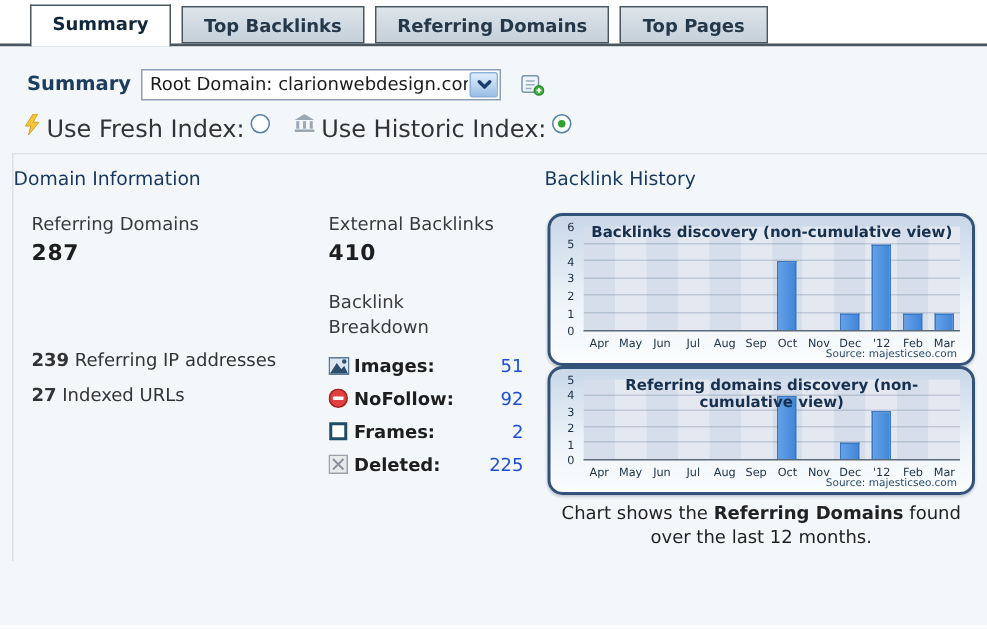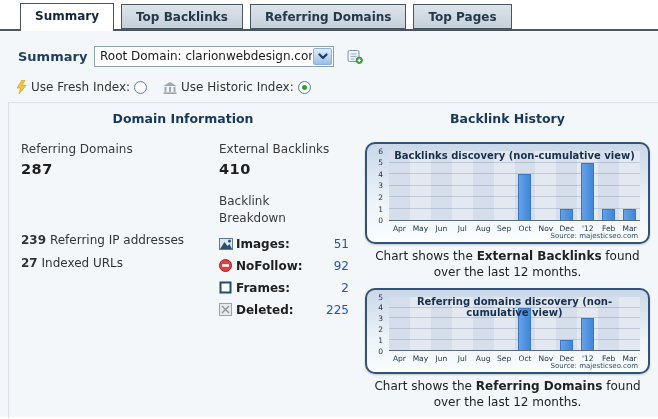--- a/index.html
+++ b/index.html
@@ -14,30 +14,30 @@
   
   .content{background:#f4f7fa;height:386px;box-sizing:border-box;padding-top:10px;}
   .controls-row{display:flex;align-items:center;margin:4px 0 9px 18px;height:22px;}
   .summary-label{font-weight:bold;color:#1d3c5e;font-size:13px;width:60px;}
   .select{margin-left:16px;width:240px;height:21px;background:#fff;border:1px solid #8aa0b8;
           display:flex;align-items:center;cursor:pointer;box-sizing:border-box;}
   .select-value{flex:1;padding-left:5px;font-size:12px;color:#1a1a1a;white-space:nowrap;overflow:hidden;}
   .select-btn{width:19px;height:17px;margin:1px;border-radius:2px;display:flex;align-items:center;
               justify-content:center;background:linear-gradient(#dfeefe,#9cbfe6);border:1px solid #8db0d8;box-sizing:border-box;}
   .report-btn{margin-left:13px;cursor:pointer;display:flex;align-items:center;}
-  .index-row{display:flex;align-items:flex-end;margin-left:16px;font-size:12px;color:#333;height:18px;}
+  .index-row{display:flex;align-items:flex-start;margin-left:16px;font-size:16px;color:#333;height:18px;}
   .index-row .ic{display:flex;align-items:center;margin-right:4px;}
   .radio{width:13px;height:13px;border-radius:50%;border:1px solid #5580a8;box-sizing:border-box;
          background:radial-gradient(#ffffff 55%,#dde8f2);position:relative;margin:0 16px 0 4px;cursor:pointer;flex:none;}
   .radio.checked::after{content:"";position:absolute;left:3px;top:3px;width:5px;height:5px;border-radius:50%;background:#2da02d;}
   
   .cols{display:flex;margin:8px 0 0 8px;border-top:1px solid #dde3e9;border-left:1px solid #dbe1e7;}
   .left-col{width:348px;flex:none;}
   .right-col{flex:1;min-width:0;padding:0 6px;}
-  .col-title{font-weight:bold;color:#16375e;font-size:12.5px;text-align:center;margin:8px 0 16px;}
+  .col-title{font-weight:normal;color:#16375e;font-size:12.5px;margin:8px 0 16px;}
   .info-grid{display:flex;margin-left:12px;}
   .cellA{width:198px;flex:none;}
   .cellB{flex:1;}
   .lbl{font-size:12px;color:#3a3a3a;margin-bottom:5px;}
   .num{font-size:14.5px;font-weight:bold;color:#1e1e1e;letter-spacing:.5px;}
   .lower{display:flex;margin-left:12px;margin-top:16px;}
   .statcol{width:198px;flex:none;padding-top:40px;}
   .stat-line{margin-bottom:9px;color:#333;}
   .bdcol{flex:1;}
   .bd-title{font-size:12px;color:#3a3a3a;width:80px;line-height:1.45;margin-bottom:9px;}
@@ -235,21 +235,20 @@
             <span>Sep</span>
             <span>Oct</span>
             <span>Nov</span>
             <span>Dec</span>
             <span>'12</span>
             <span>Feb</span>
             <span>Mar</span>
           </div>
           <div class="source">Source: majesticseo.com</div>
         </div>
-        <div class="caption"><span>Chart shows the </span><span style="font-weight: bold;">External Backlinks</span><span> found over the last 12 months.</span></div>
         <div class="chart-panel" style="height: 82px;">
           <div class="yaxis">
             <div>5</div>
             <div>4</div>
             <div>3</div>
             <div>2</div>
             <div>1</div>
             <div>0</div>
           </div>
           <div class="plot">

